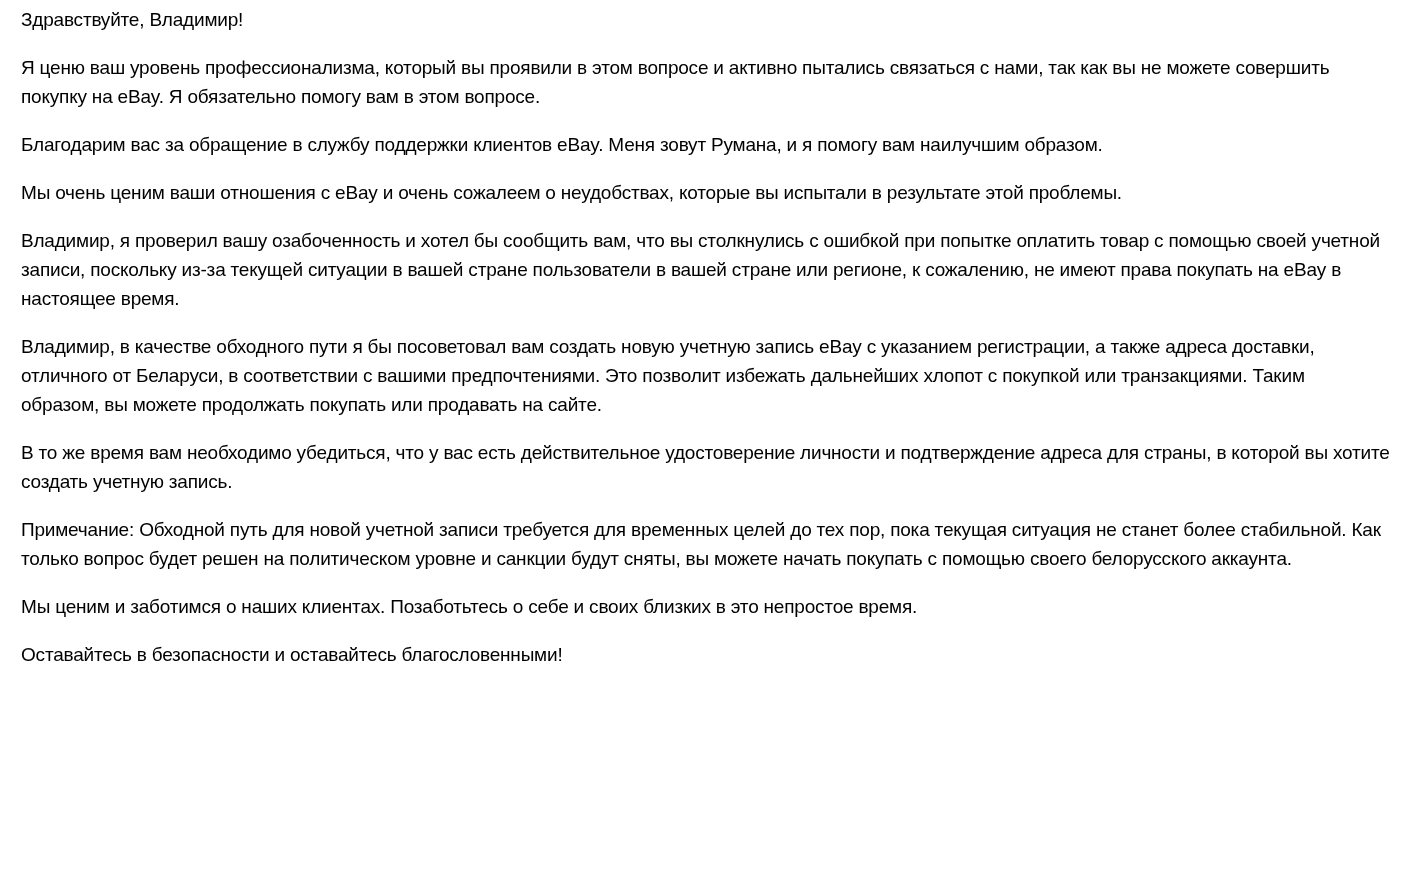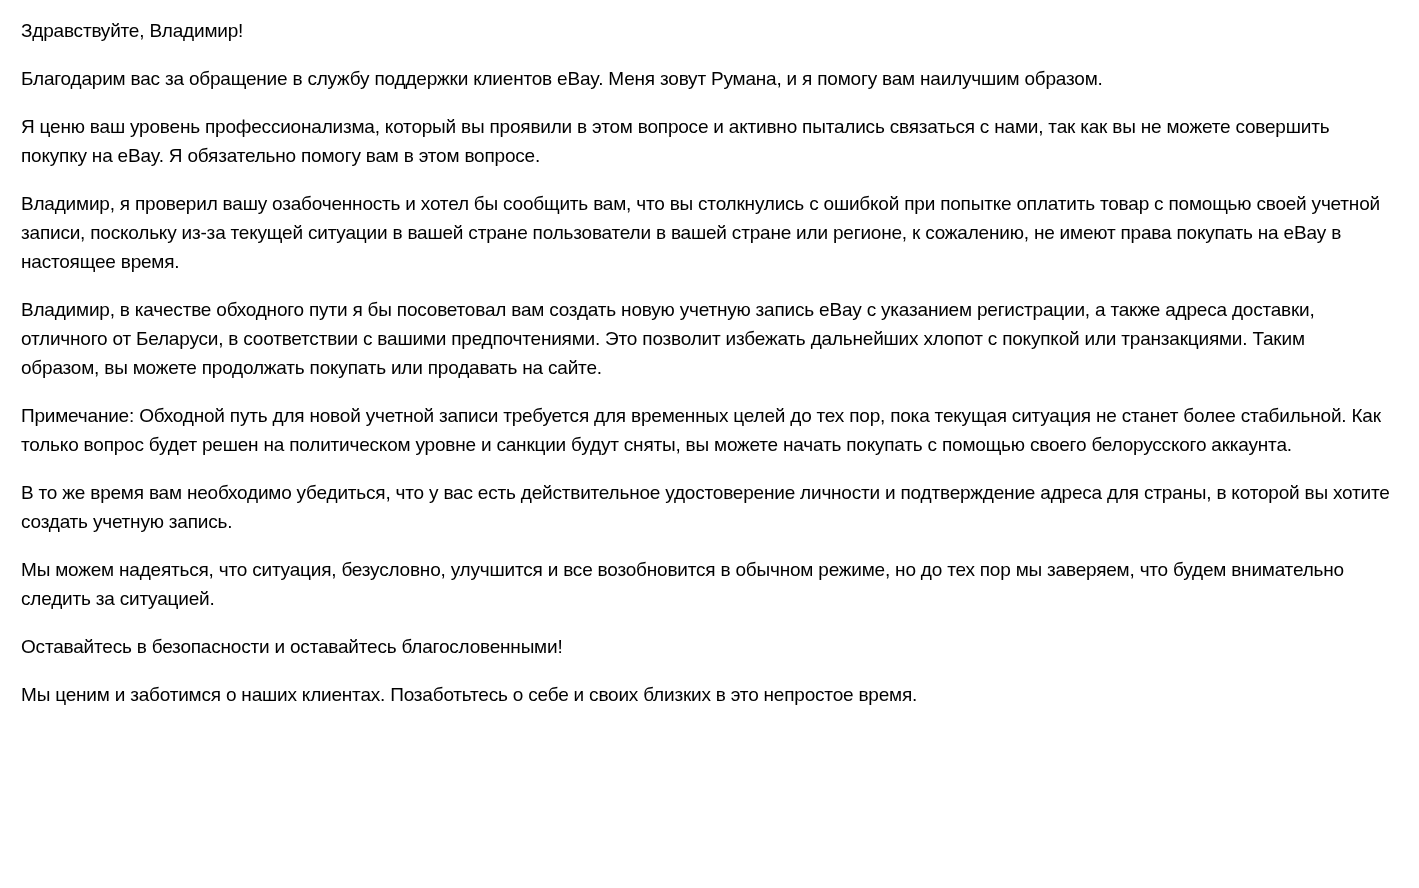--- a/index.html
+++ b/index.html
@@ -6,48 +6,47 @@
     margin: 0;
     padding: 0;
     background: #ffffff;
     width: 1419px;
     height: 888px;
     overflow: hidden;
   }
   .letter {
     box-sizing: border-box;
     width: 1419px;
-    padding: 16px 18px 0 21px;
+    padding: 5px 18px 0 21px;
     color: #000000;
     font-family: "Liberation Sans", "DejaVu Sans", sans-serif;
   }
   .para {
     margin: 0 0 19px 0;
     font-size: 19px;
     line-height: 29px;
     letter-spacing: -0.2px;
     white-space: pre;       
     overflow: hidden;
   }
 </style>
 </head>
 <body>
 
 <main class="letter" id="letter-root">
     <p class="para">Здравствуйте, Владимир!</p>
-    <p class="para">Благодарим вас за обращение в службу поддержки клиентов eBay. Меня зовут Румана, и я помогу вам наилучшим образом.</p>
     <p class="para">Я ценю ваш уровень профессионализма, который вы проявили в этом вопросе и активно пытались связаться с нами, так как вы не можете совершить
 покупку на eBay. Я обязательно помогу вам в этом вопросе.</p>
+    <p class="para">Благодарим вас за обращение в службу поддержки клиентов eBay. Меня зовут Румана, и я помогу вам наилучшим образом.</p>
+    <p class="para">Мы очень ценим ваши отношения с eBay и очень сожалеем о неудобствах, которые вы испытали в результате этой проблемы.</p>
     <p class="para">Владимир, я проверил вашу озабоченность и хотел бы сообщить вам, что вы столкнулись с ошибкой при попытке оплатить товар с помощью своей учетной
 записи, поскольку из-за текущей ситуации в вашей стране пользователи в вашей стране или регионе, к сожалению, не имеют права покупать на eBay в
 настоящее время.</p>
     <p class="para">Владимир, в качестве обходного пути я бы посоветовал вам создать новую учетную запись eBay с указанием регистрации, а также адреса доставки,
 отличного от Беларуси, в соответствии с вашими предпочтениями. Это позволит избежать дальнейших хлопот с покупкой или транзакциями. Таким
 образом, вы можете продолжать покупать или продавать на сайте.</p>
+    <p class="para">В то же время вам необходимо убедиться, что у вас есть действительное удостоверение личности и подтверждение адреса для страны, в которой вы хотите
+создать учетную запись.</p>
     <p class="para">Примечание: Обходной путь для новой учетной записи требуется для временных целей до тех пор, пока текущая ситуация не станет более стабильной. Как
 только вопрос будет решен на политическом уровне и санкции будут сняты, вы можете начать покупать с помощью своего белорусского аккаунта.</p>
-    <p class="para">В то же время вам необходимо убедиться, что у вас есть действительное удостоверение личности и подтверждение адреса для страны, в которой вы хотите
-создать учетную запись.</p>
-    <p class="para">Мы можем надеяться, что ситуация, безусловно, улучшится и все возобновится в обычном режиме, но до тех пор мы заверяем, что будем внимательно
-следить за ситуацией.</p>
+    <p class="para">Мы ценим и заботимся о наших клиентах. Позаботьтесь о себе и своих близких в это непростое время.</p>
     <p class="para">Оставайтесь в безопасности и оставайтесь благословенными!</p>
-    <p class="para">Мы ценим и заботимся о наших клиентах. Позаботьтесь о себе и своих близких в это непростое время.</p>
   </main>
 
 </body></html>

